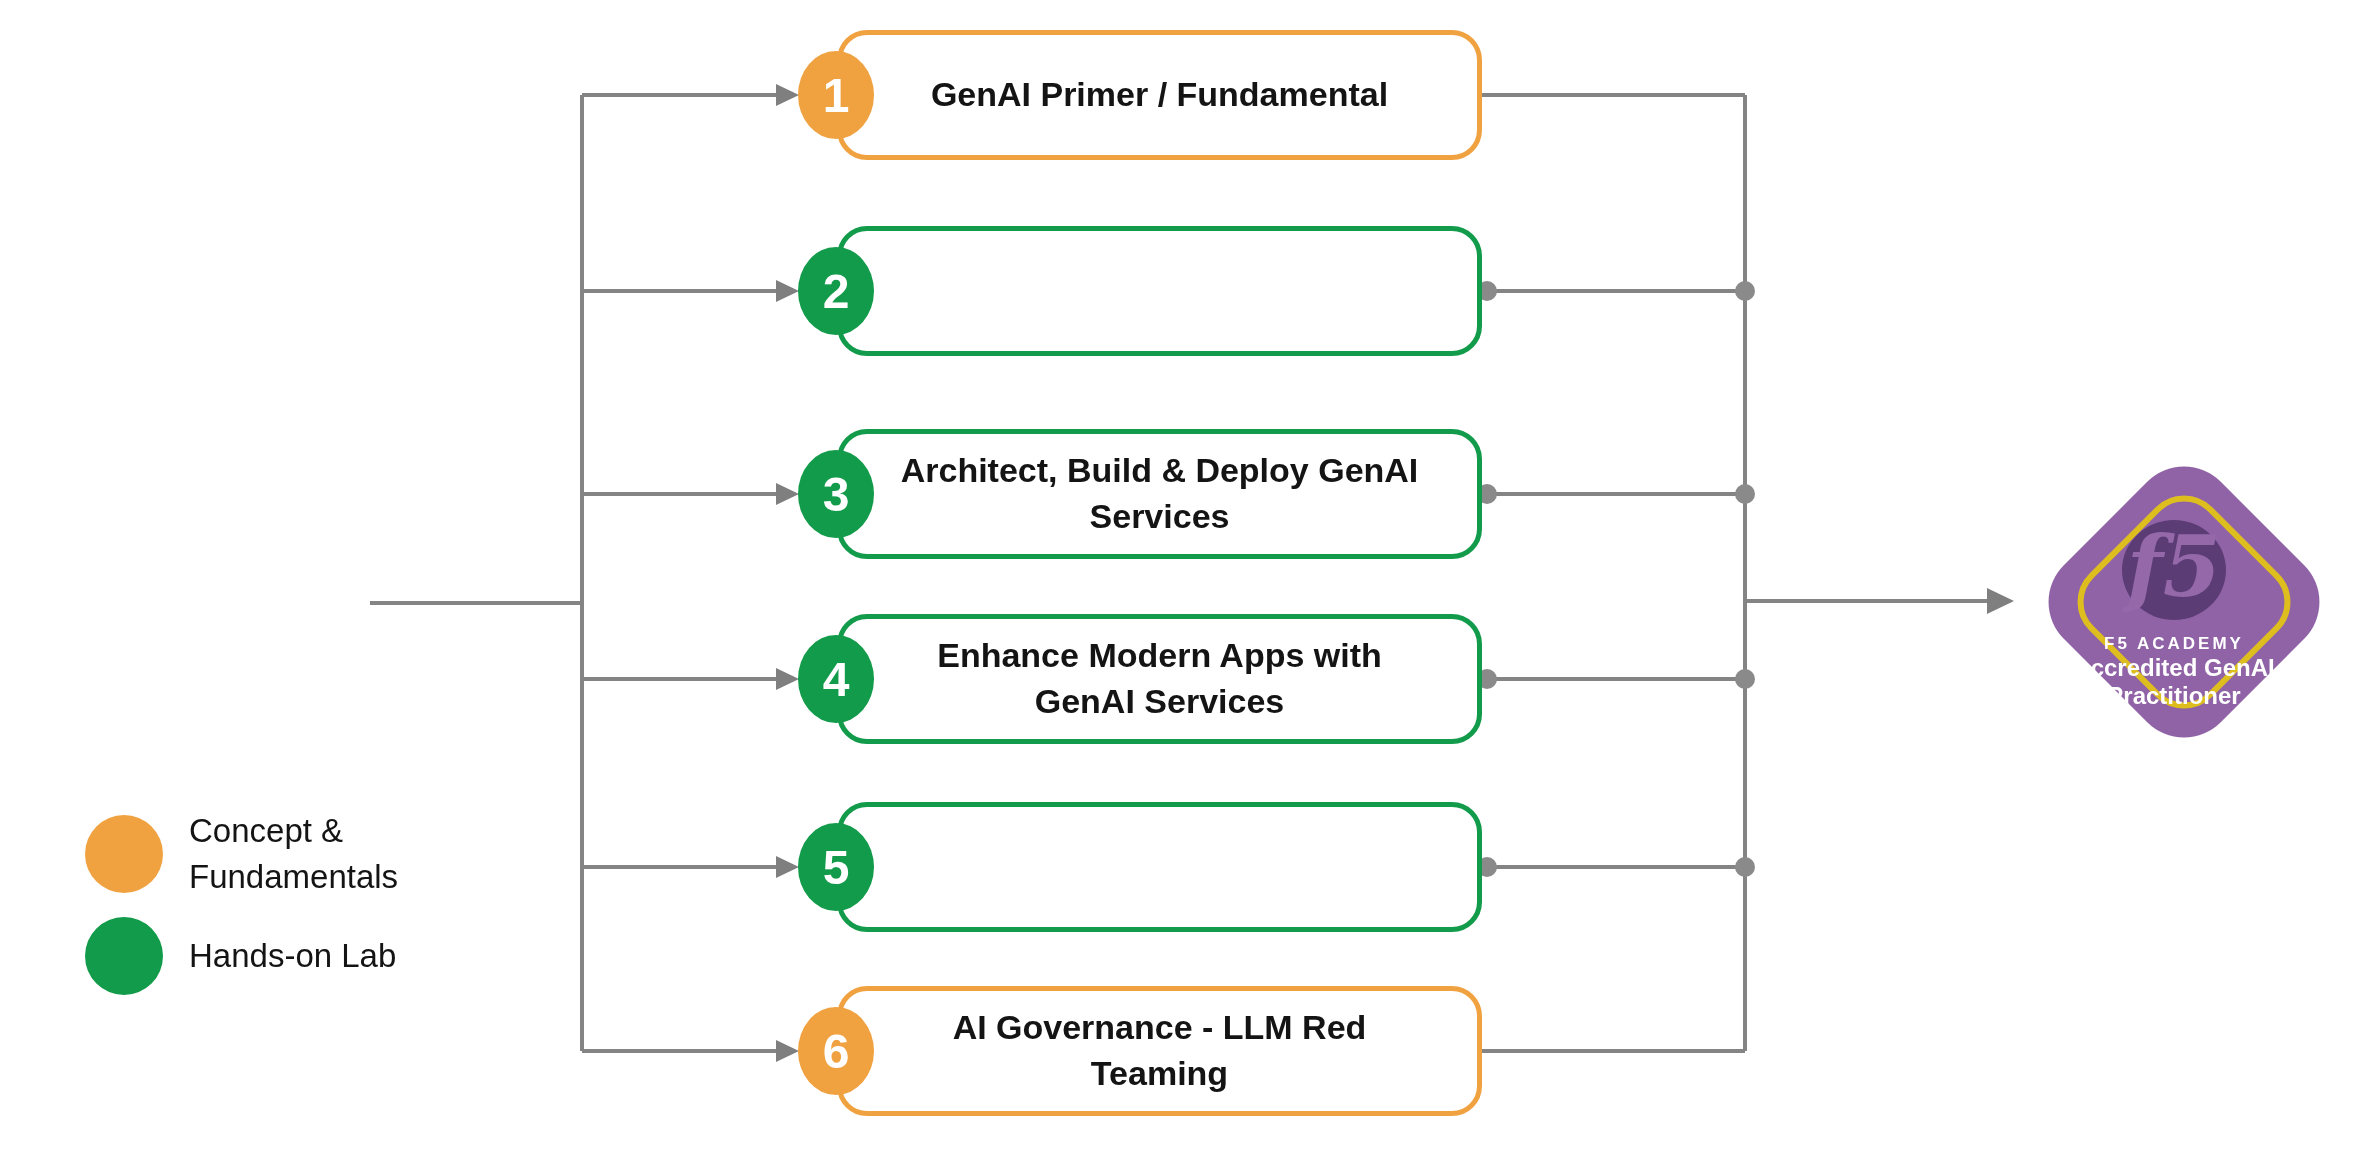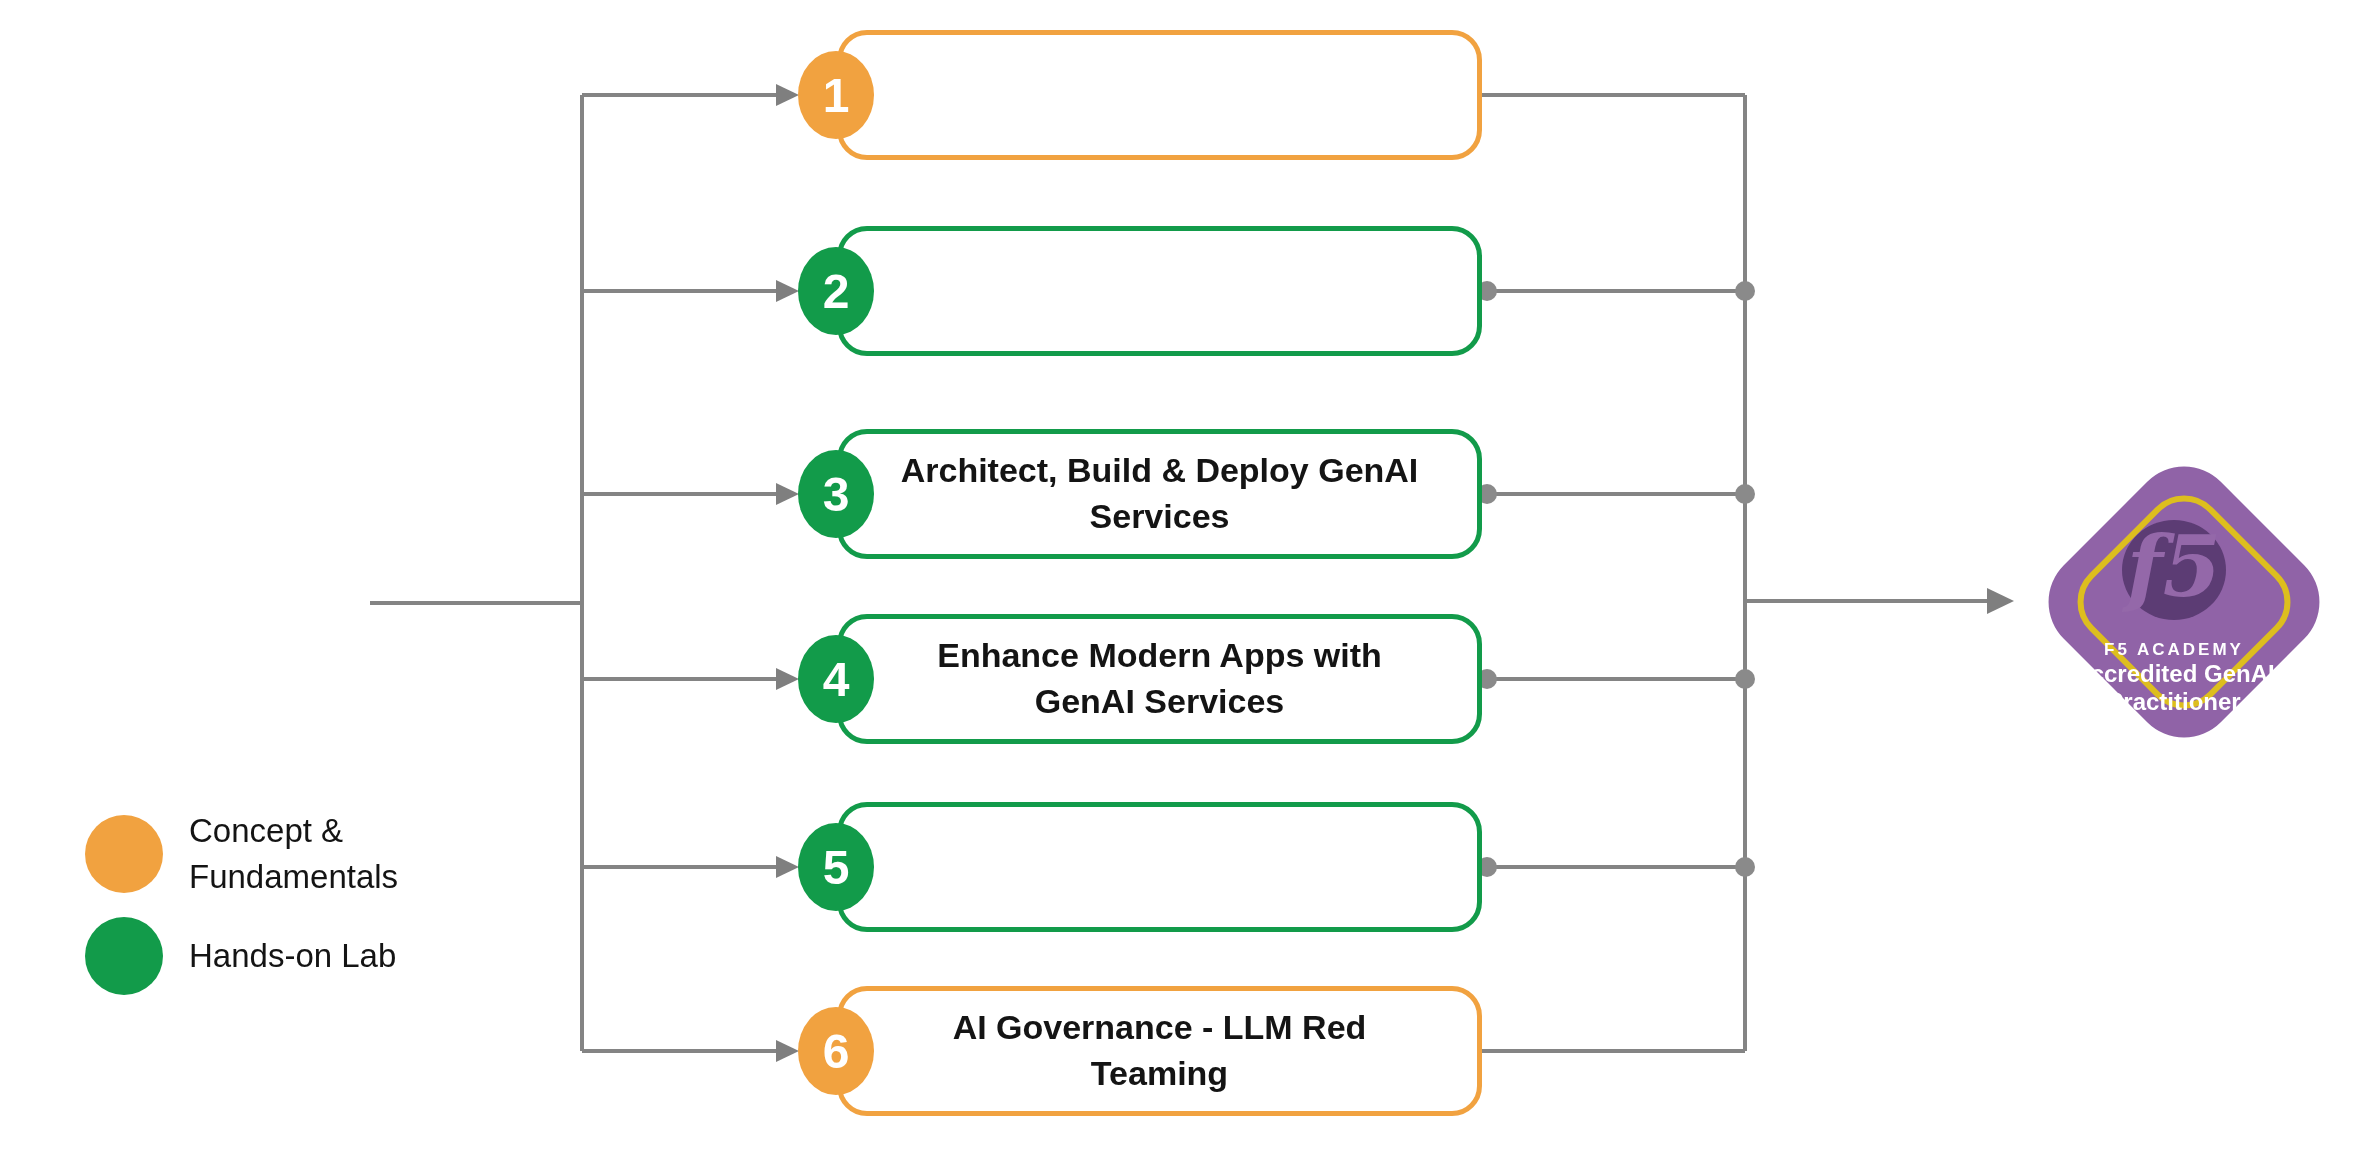--- a/index.html
+++ b/index.html
@@ -55,21 +55,21 @@
     position:absolute;left:2044px;top:498px;width:260px;text-align:center;color:#ffffff;
   }
   .badge-ball{
     width:104px;height:100px;border-radius:50%;background:#5C3C74;margin:22px auto 0 auto;
     display:flex;align-items:center;justify-content:center;
   }
   .badge-ball-glyph{
     font-family:"DejaVu Serif", serif;font-style:italic;font-weight:700;
     font-size:84px;color:#9468A9;transform:translateY(-4px);
   }
-  .badge-academy{margin-top:20px;font-size:17px;font-weight:700;letter-spacing:3px;}
+  .badge-academy{margin-top:14px;font-size:17px;font-weight:700;letter-spacing:3px;}
   .badge-title{font-size:24px;font-weight:700;line-height:1.15;}
 </style>
 </head>
 <body>
 
 <div id="canvas">
 
   <svg id="connectors" width="2378" height="1162" viewBox="0 0 2378 1162">
 
     <line class="conn" x1="370" y1="603" x2="582" y2="603"></line>
@@ -124,20 +124,21 @@
     <div class="legend-label">Concept &amp;
 Fundamentals</div>
   </div>
   <div class="legend-row" style="top:917px;">
     <div class="legend-swatch green"></div>
     <div class="legend-label">Hands-on Lab</div>
   </div>
 
   <div class="step-box cat-concept" style="top:30px;">
     <div class="step-num">1</div>
+    <div class="step-title">GenAI Primer / Fundamental</div>
   </div>
   <div class="step-box cat-lab" style="top:226px;">
     <div class="step-num">2</div>
   </div>
   <div class="step-box cat-lab" style="top:429px;">
     <div class="step-num">3</div>
     <div class="step-title">Architect, Build &amp; Deploy GenAI
 Services</div>
   </div>
   <div class="step-box cat-lab" style="top:614px;">

